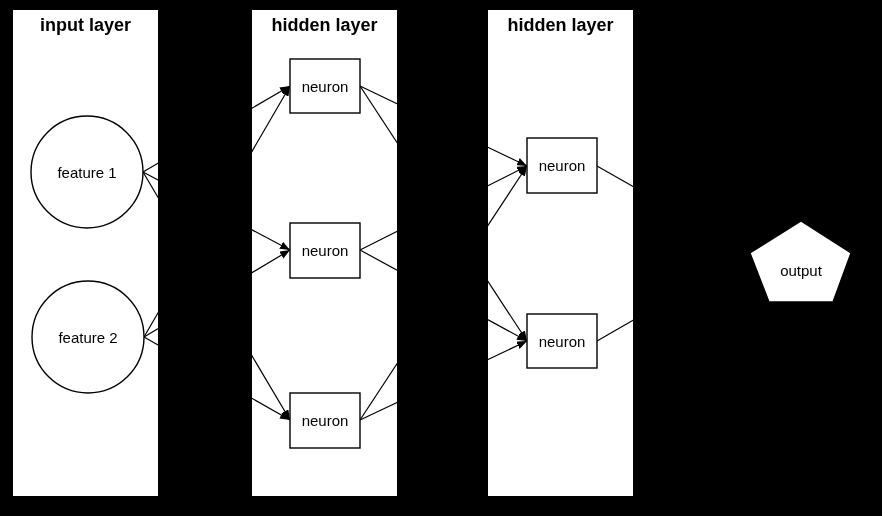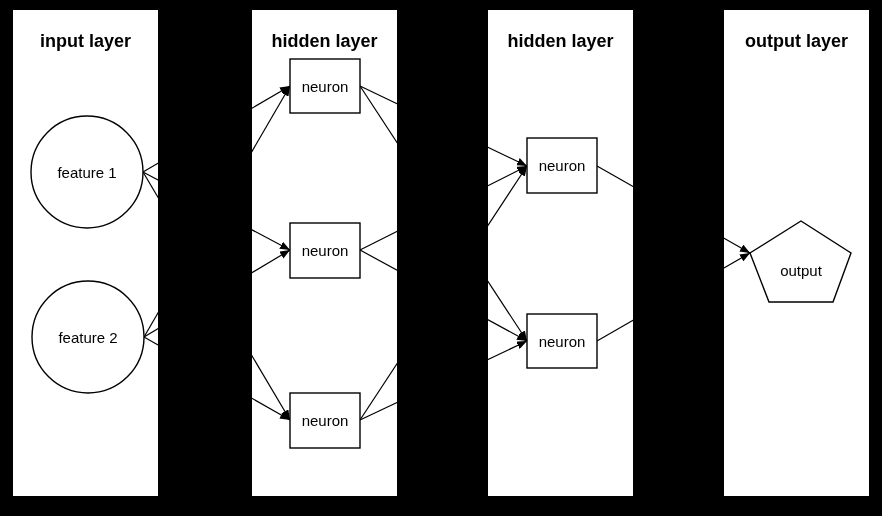--- a/index.html
+++ b/index.html
@@ -12,21 +12,21 @@
     font-family: "Liberation Sans", sans-serif;
   }
   .panel {
     position: absolute;
     top: 10px;
     width: 145px;
     height: 486px;
     background: #fff;
   }
   .panel .panel-title {
-    padding-top: 22px;
+    padding-top: 6px;
     text-align: center;
     font-size: 18px;
     font-weight: bold;
     color: #000;
     line-height: 1.1;
   }
   .p1 { left: 13px; }
   .p2 { left: 252px; }
   .p3 { left: 488px; }
   .p4 { left: 724px; }
@@ -48,23 +48,20 @@
 <div id="stage">
 
   <div class="panel p1">
     <div class="panel-title">input layer</div>
   </div>
   <div class="panel p2">
     <div class="panel-title">hidden layer</div>
   </div>
   <div class="panel p3">
     <div class="panel-title">hidden layer</div>
-  </div>
-  <div class="panel p4">
-    <div class="panel-title">output layer</div>
   </div>
 
   <svg id="diagram" viewBox="0 0 882 516" xmlns="http://www.w3.org/2000/svg">
       <defs>
         <marker id="arrowhead" markerUnits="userSpaceOnUse" markerWidth="10" markerHeight="8" refX="10" refY="4" orient="auto">
           <path d="M0,0 L10,4 L0,8 Z" fill="#000000"></path>
         </marker>
       </defs>
       <line x1="143" y1="172" x2="290" y2="86" stroke="#000000" stroke-width="1.2" marker-end="url(#arrowhead)"></line>
       <line x1="143" y1="172" x2="290" y2="250" stroke="#000000" stroke-width="1.2" marker-end="url(#arrowhead)"></line>

